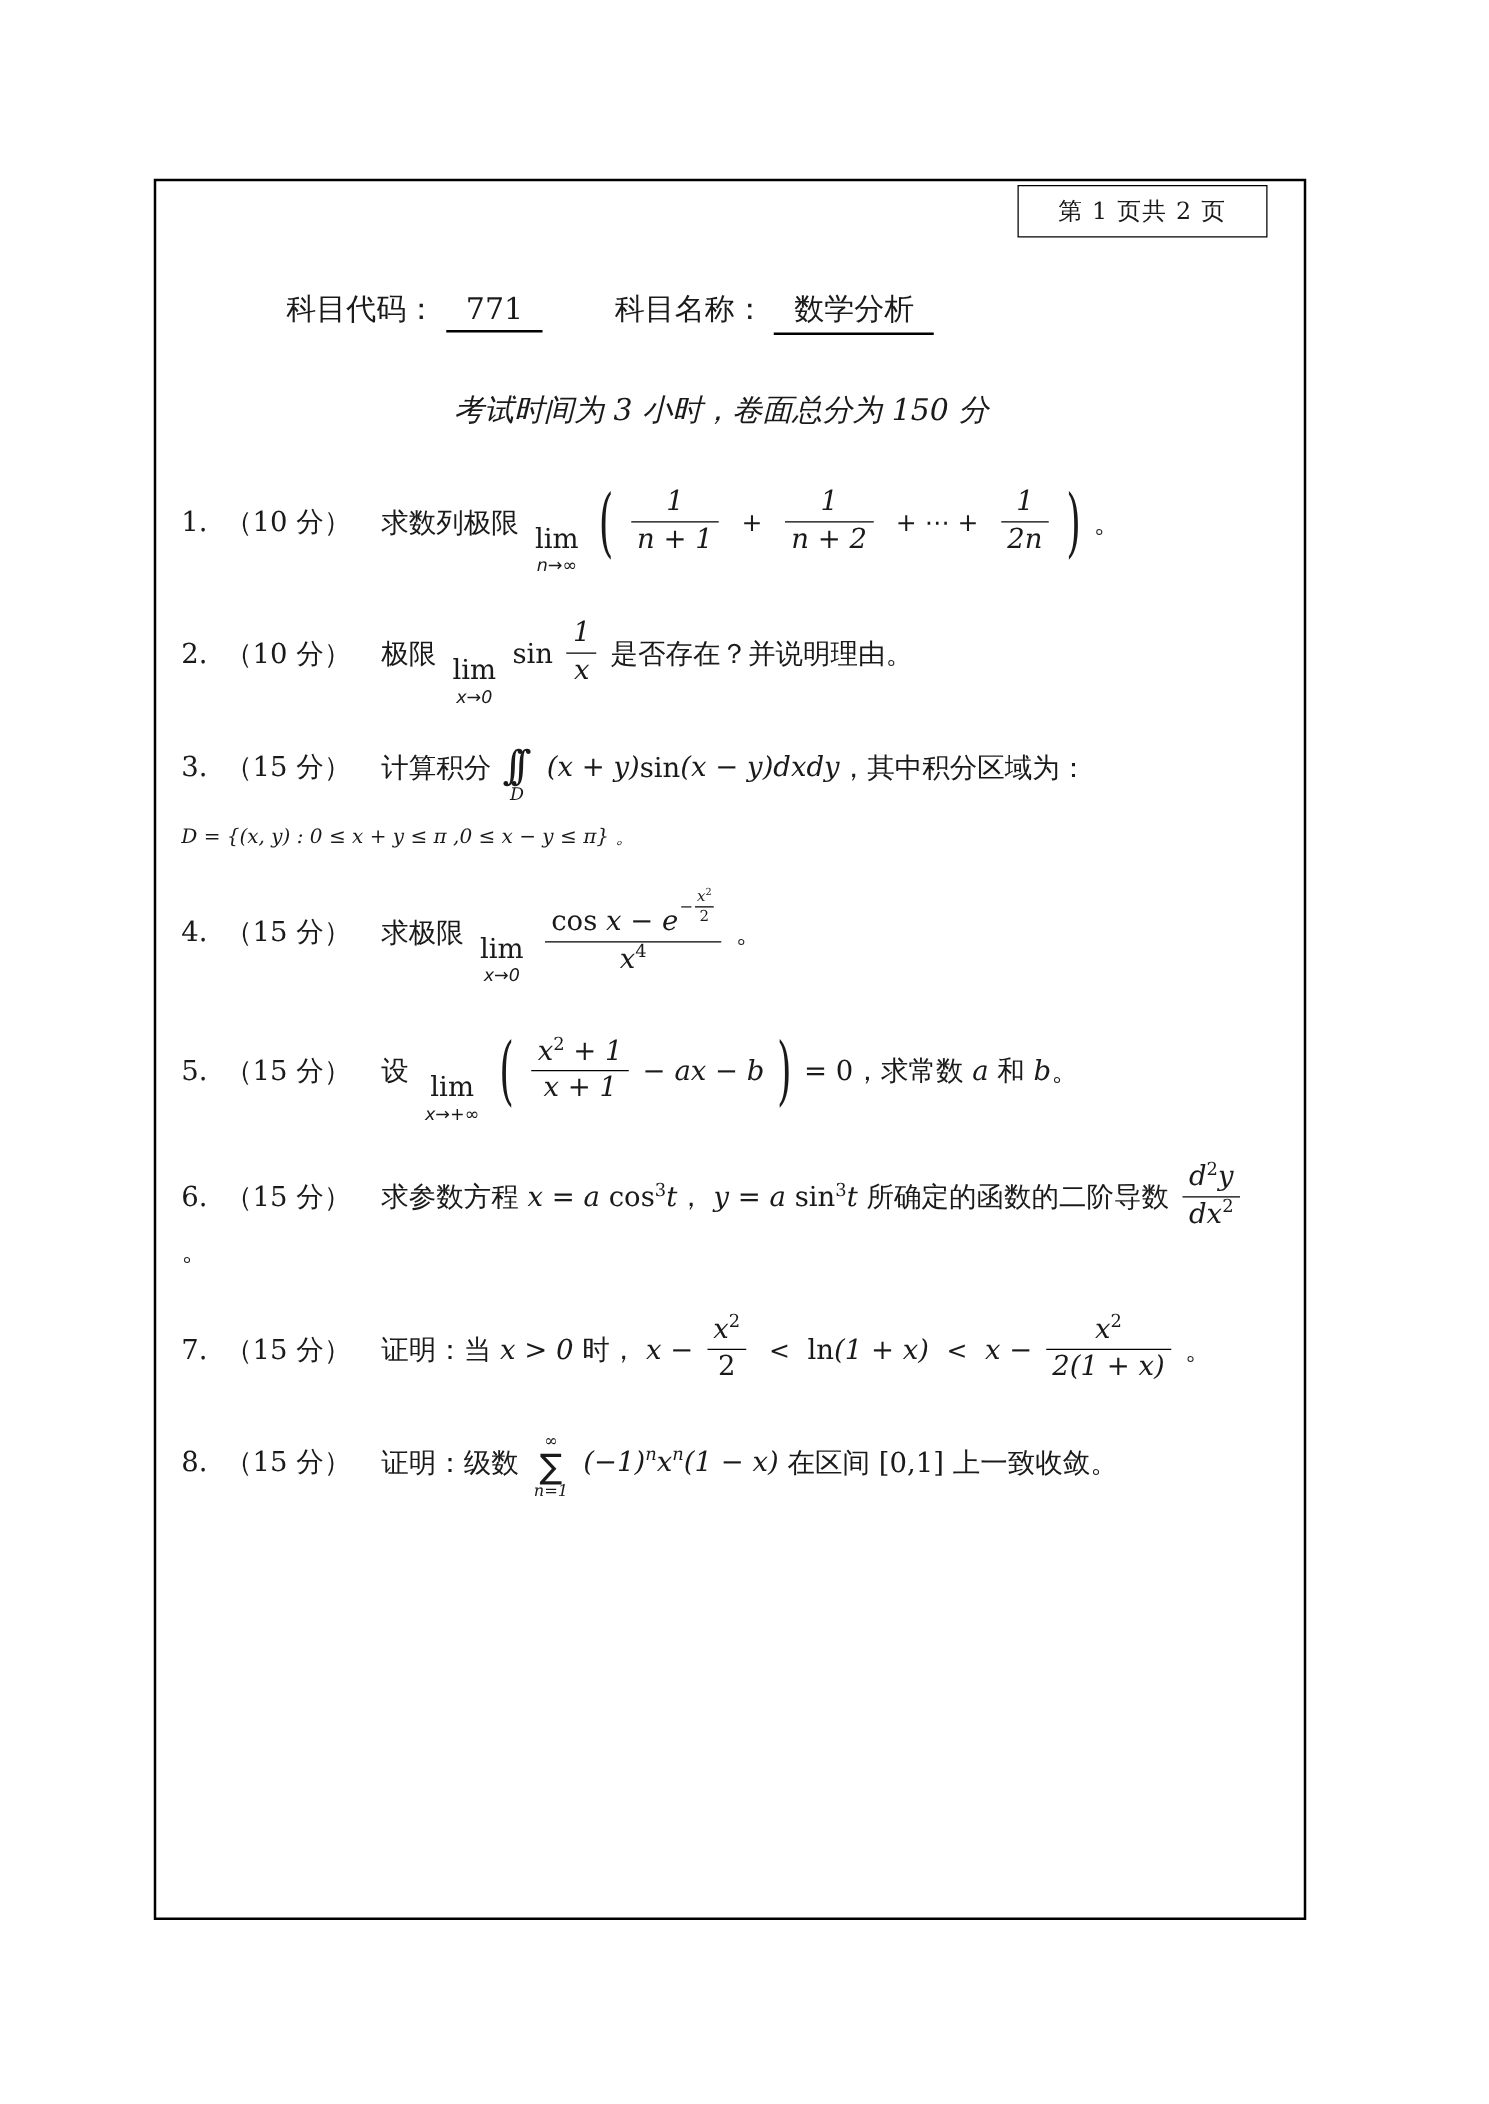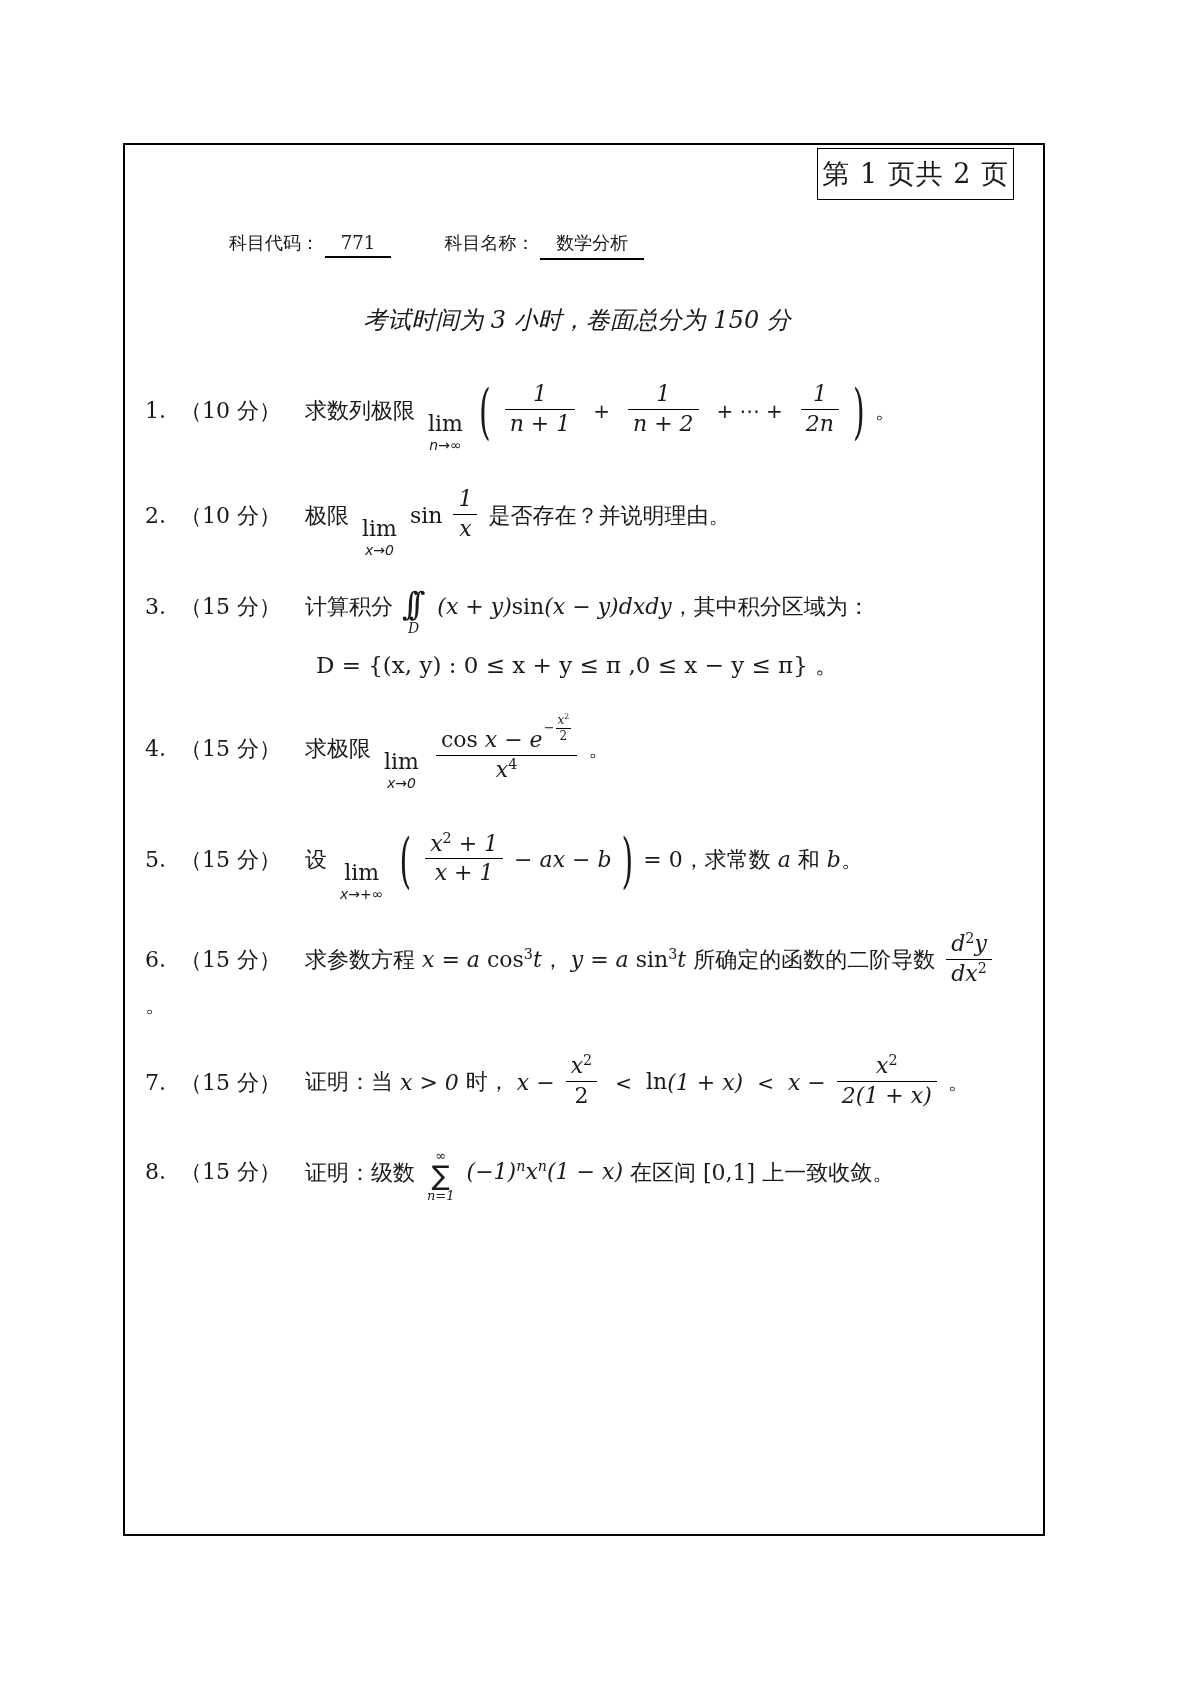--- a/index.html
+++ b/index.html
@@ -12,35 +12,35 @@
   }
   .page-border {
     position: absolute; left: 123px; top: 143px;
     width: 918px; height: 1389px;
     border: 2px solid #000;
     background: #fff;
   }
   .page-label {
     position: absolute; top: 3px; right: 29px;
     border: 1px solid #000;
-    font-size: 27px; padding: 7px 4px;
+    font-size: 19px; padding: 7px 32px;
     letter-spacing: 1px;
     background: #fff;
   }
   .content { padding: 86px 34px 0 20px; }
 
   .university {
     text-align: center; font-size: 30px; font-weight: bold;
     margin: 0 0 44px 0; letter-spacing: 2px;
   }
   .exam-title {
     text-align: center; font-size: 31px; font-weight: bold;
     margin: 0 0 40px 0;
   }
-  .subject-line { font-size: 18px; padding-left: 84px; margin-bottom: 44px; }
+  .subject-line { font-size: 24px; padding-left: 84px; margin-bottom: 44px; }
   .subject-line .underlined {
     border-bottom: 2px solid #000; padding: 0 16px 3px 16px; display: inline-block;
   }
   .gap { display: inline-block; width: 42px; }
   .center-line { text-align: center; font-size: 24px; font-style: italic; }
   .duration { margin-bottom: 38px; }
   .answer { margin-bottom: 78px; }
 
   .problem { font-size: 22px; margin-bottom: 30px; line-height: 1.45; }
   .pnum { margin-right: 7px; }
@@ -91,21 +91,21 @@
   .sumtop { display: block; font-size: 13px; }
   .sumsym { display: block; font-size: 27px; line-height: 1; font-family: "DejaVu Sans", "DejaVu Serif", sans-serif; }
   .sumbot { display: block; font-size: 13px; font-style: italic; }
 
   sup { font-size: 0.65em; line-height: 0; }
   .expblock {
     display: inline-block; font-size: 13px; vertical-align: 15px;
     line-height: 0; font-style: normal; margin-left: 1px;
   }
   .pline2 {
-    text-align: center; font-size: 23px; margin-top: 18px; 
+    font-size: 16px; margin-top: 18px; font-style: italic;
     font-family: "DejaVu Serif", "DejaVu Sans", serif;
   }
   .p4, .p5, .p6, .p7 { margin-bottom: 36px; }
 </style>
 </head>
 <body>
 
 <div class="page-border">
 
   <div class="page-label">

